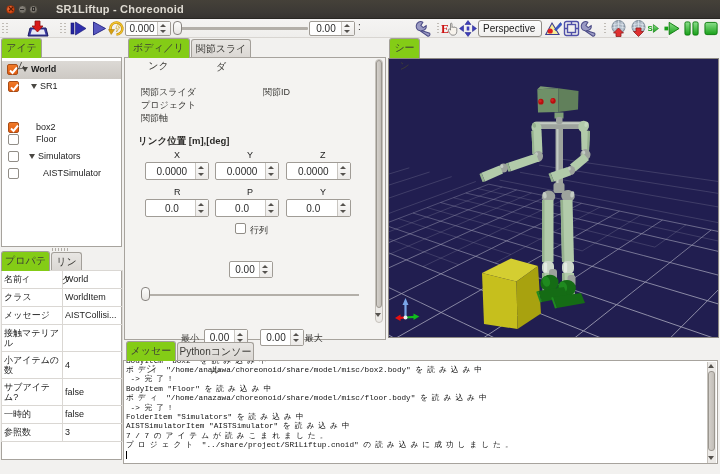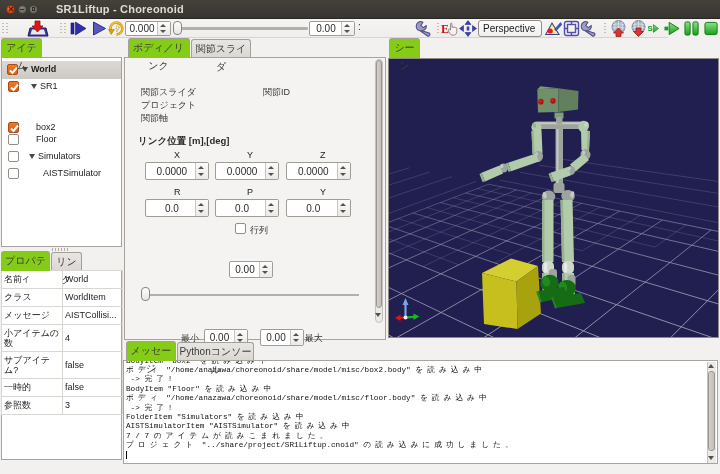--- a/index.html
+++ b/index.html
@@ -222,20 +222,24 @@
             <td>名前</td>
             <td>World</td>
           </tr>
 <tr style="height:18px">
             <td>クラス</td>
             <td>WorldItem</td>
           </tr>
 <tr style="height:18px">
             <td>メッセージ</td>
             <td>AISTCollisi...</td>
+          </tr>
+<tr style="height:27px">
+            <td>接触マテリア<br>ル</td>
+            <td></td>
           </tr>
 <tr style="height:27px">
             <td>小アイテムの<br>数</td>
             <td>4</td>
           </tr>
 <tr style="height:27px">
             <td>サブアイテ<br>ム?</td>
             <td>false</td>
           </tr>
 <tr style="height:18px">

